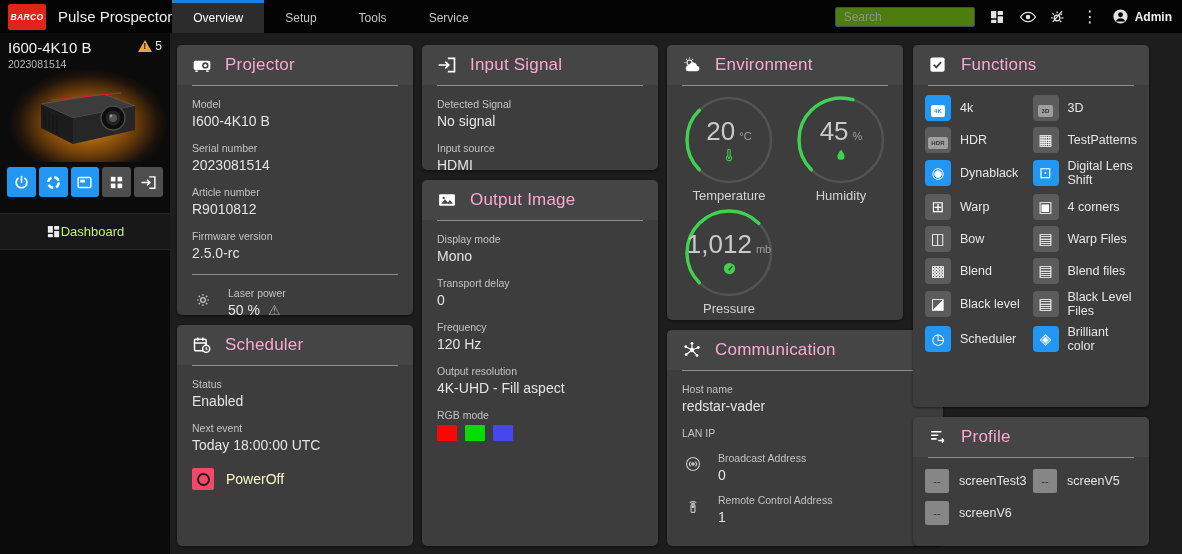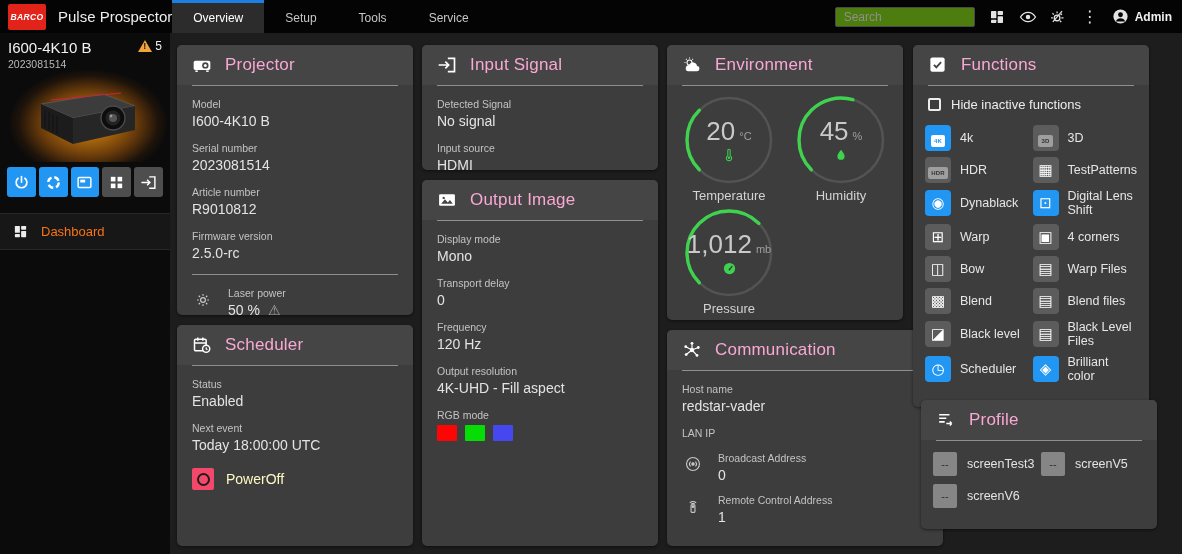--- a/index.html
+++ b/index.html
@@ -47,22 +47,22 @@
     background:radial-gradient(ellipse 62% 78% at 52% 58%,
       rgba(244,153,14,.95), rgba(198,106,10,.5) 46%, rgba(120,60,6,.18) 66%, transparent 76%); }
   .projector-visual svg { position:absolute; left:50%; top:50%; transform:translate(-50%,-50%); }
   .device-actions { display:flex; gap:3px; padding:5px 7px 6px; }
   .action-btn { width:30px; height:30px; border-radius:3px; display:flex; align-items:center;
     justify-content:center; cursor:pointer; }
   .action-btn.on  { background:#2196f3; }
   .action-btn.off { background:#4e4e4e; }
   .side-nav { margin-top:10px; border-top:1px solid #262626; border-bottom:1px solid #262626;
     background:#171717; }
-  .nav-item { height:35px; display:flex; align-items:center; gap:13px; padding:0 13px;
-    color:#f97316; font-size:13px; cursor:pointer; }
+  .nav-item { height:35px; display:flex; align-items:center; padding:0 13px;
+    color:#bef264; font-size:13px; cursor:pointer;justify-content:center; }
 
   
   .card { position:absolute; background:#3d3d3d; border-radius:5px; overflow:hidden;
     box-shadow:0 1px 3px rgba(0,0,0,.5); }
   .card-header { height:40px; display:flex; align-items:center; gap:13px; padding:0 15px;
     background:#454545; }
   .card-title { color:#f9a8d4; font-size:17px; letter-spacing:.2px; }
   .hdr-icon { width:20px; height:20px; flex:none; }
   .card-divider { height:1px; background:#8f8f8f; margin:0 15px; }
   .card-body { padding:12px 15px 0; }
@@ -547,24 +547,20 @@
   <div class="card-header">
     <span class="hdr-icon">
       <svg width="19" height="19" viewBox="0 0 24 24">
           <rect x="3" y="3" width="18" height="18" rx="2.5" fill="#fff"></rect>
           <path d="M7.5 12.5l3 3 6-6.5" stroke="#454545" stroke-width="2.4" fill="none"></path>
         </svg>
     </span>
     <span class="card-title">Functions</span>
   </div>
   <div class="card-divider"></div>
-  <div class="fn-check-row">
-    <span class="checkbox-empty"></span>
-    <span class="fn-check-label">Hide inactive functions</span>
-  </div>
   <div class="fn-grid">
       <div class="fn-item">
         <span class="fn-btn on">
           <span><span class="fn-txt">4K</span></span>
         </span>
         <span class="fn-label">4k</span>
       </div>
       <div class="fn-item">
         <span class="fn-btn off">
           <span><span class="fn-txt">3D</span></span>
@@ -651,21 +647,21 @@
       </div>
       <div class="fn-item">
         <span class="fn-btn on">
           <span><span class="fn-glyph">◈</span></span>
         </span>
         <span class="fn-label">Brilliant color</span>
       </div>
     </div>
 </div>
 
-<div class="card" style="left:913px; top:400px; width:236px; height:129px;margin-left:8px;">
+<div class="card" style="left:913px; top:417px; width:236px; height:129px;">
   <div class="card-header">
     <span class="hdr-icon">
       <svg width="19" height="19" viewBox="0 0 24 24" stroke="#fff" stroke-width="2" fill="none">
           <path d="M4 6h13M4 10.5h9M4 15h7"></path>
           <path d="M13 17h7m0 0-2.5-2.5M20 17l-2.5 2.5" stroke-width="1.7"></path>
         </svg>
     </span>
     <span class="card-title">Profile</span>
   </div>
   <div class="card-divider"></div>

